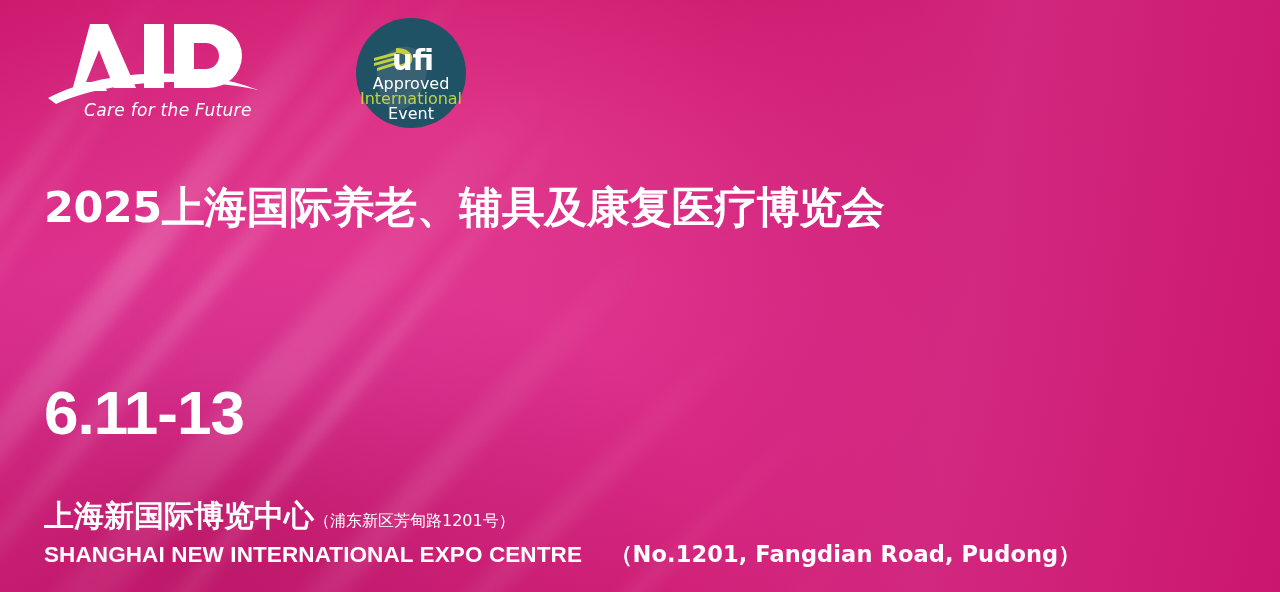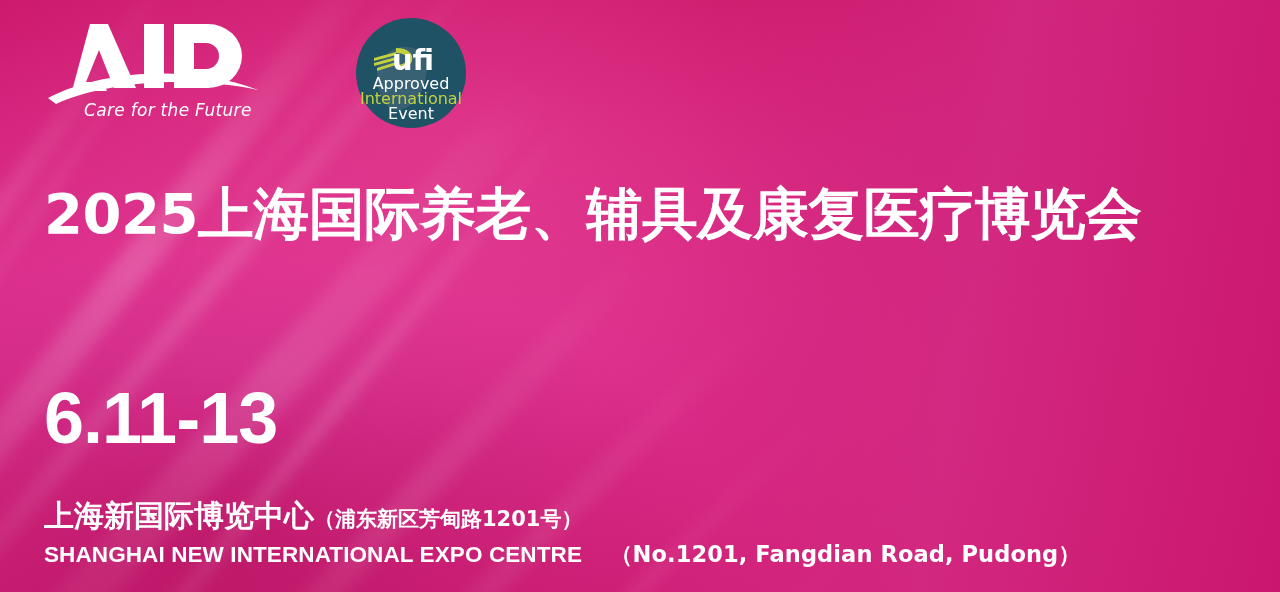--- a/index.html
+++ b/index.html
@@ -98,21 +98,21 @@
     align-items: flex-start;
   }
   .aid-logo { width: 214px; height: 108px; display:block; }
   .ufi-badge { margin-left: 96px; margin-top: 6px; width: 110px; height: 110px; display:block; }
 
   
   .title-cn {
     position: absolute;
     left: 44px;
     top: 186px;
-    font-size: 56px;
+    font-size: 43px;
     line-height: 1.0;
     font-weight: 700;
     color: #ffffff;
     letter-spacing: -0.5px;
     white-space: nowrap;
     font-family: "DejaVu Sans", "Liberation Sans", sans-serif;
     text-align: center;
   }
   .title-en {
     position: absolute;
@@ -125,21 +125,21 @@
     letter-spacing: 0.2px;
     max-width: 1200px;
     font-family: "Liberation Sans", sans-serif;
   }
   .title-en span { display:block; }
 
   .date {
     position: absolute;
     left: 44px;
     top: 382px;
-    font-size: 72px;
+    font-size: 62px;
     line-height: 1;
     font-weight: 700;
     color: #ffffff;
     letter-spacing: -1px;
     font-family: "Liberation Sans", sans-serif;
   }
 
   .venue-cn {
     position: absolute;
     left: 44px;
@@ -148,22 +148,22 @@
     white-space: nowrap;
     font-family: "DejaVu Sans", "Liberation Sans", sans-serif;
   }
   .venue-cn .v-main {
     font-size: 30px;
     font-weight: 700;
     letter-spacing: 0px;
     text-align: center;
   }
   .venue-cn .v-sub {
-    font-size: 21px;
-    font-weight: 700;
+    font-size: 16px;
+    font-weight: 400;
     letter-spacing: 0px;
     margin-top: 9px;
   }
 
   .venue-en {
     position: absolute;
     left: 44px;
     top: 539px;
     color: #ffffff;
     white-space: nowrap;

